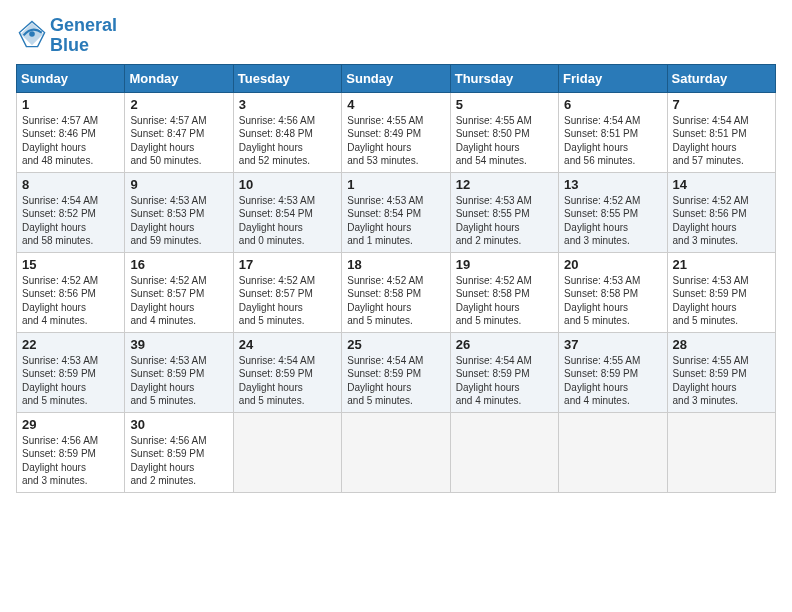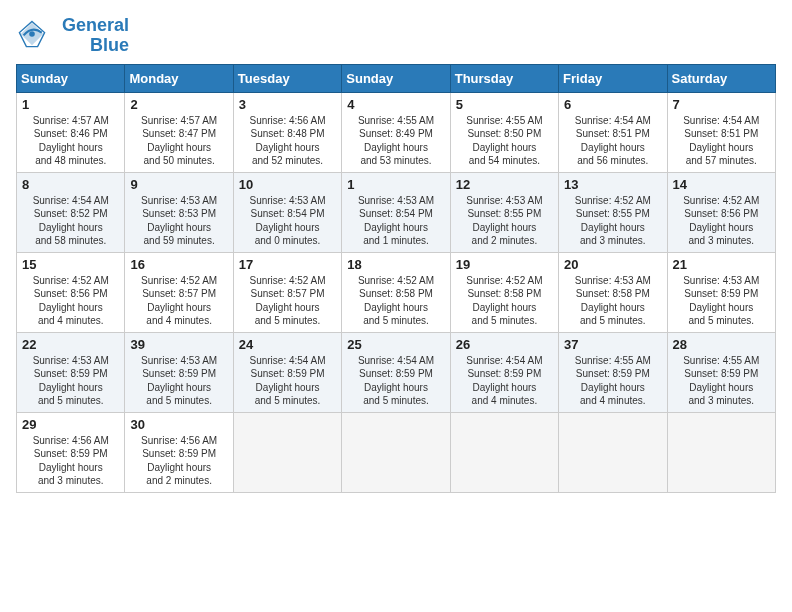--- a/index.html
+++ b/index.html
@@ -78,40 +78,39 @@
       font-size: 13px;
       font-weight: bold;
       color: #222;
       display: block;
       margin-bottom: 2px;
     }
     .day-info {
       font-size: 10px;
       line-height: 1.35;
       color: #333;
-      text-align: center;
     }
     .row-bg-alt td {
       background: #f0f4f8;
     }
   </style>
 </head>
 <body>
 
 <div class="header">
   <div class="logo">
     <div>
       <svg class="logo-icon" viewBox="0 0 40 40">
         <polygon points="20,4 36,20 20,36 4,20" fill="#2a7ab8" opacity="0.3"></polygon>
         <polygon points="20,2 38,18 28,38 12,38 2,18" fill="none" stroke="#2a7ab8" stroke-width="2"></polygon>
         <path d="M8 22 Q20 8 34 18" fill="none" stroke="#2a7ab8" stroke-width="3"></path>
         <circle cx="20" cy="20" r="4" fill="#2a7ab8"></circle>
       </svg>
     </div>
-    <div style="margin-left:16px;text-align:right;">
+    <div style="margin-left:4px;">
       <div class="logo-text">
         <span>General</span><br>
         <span style="color:#2a7ab8;">Blue</span>
       </div>
     </div>
   </div>
   <div class="title-block">
     <div class="month-title"></div>
     <div class="location-title"></div>
   </div>

